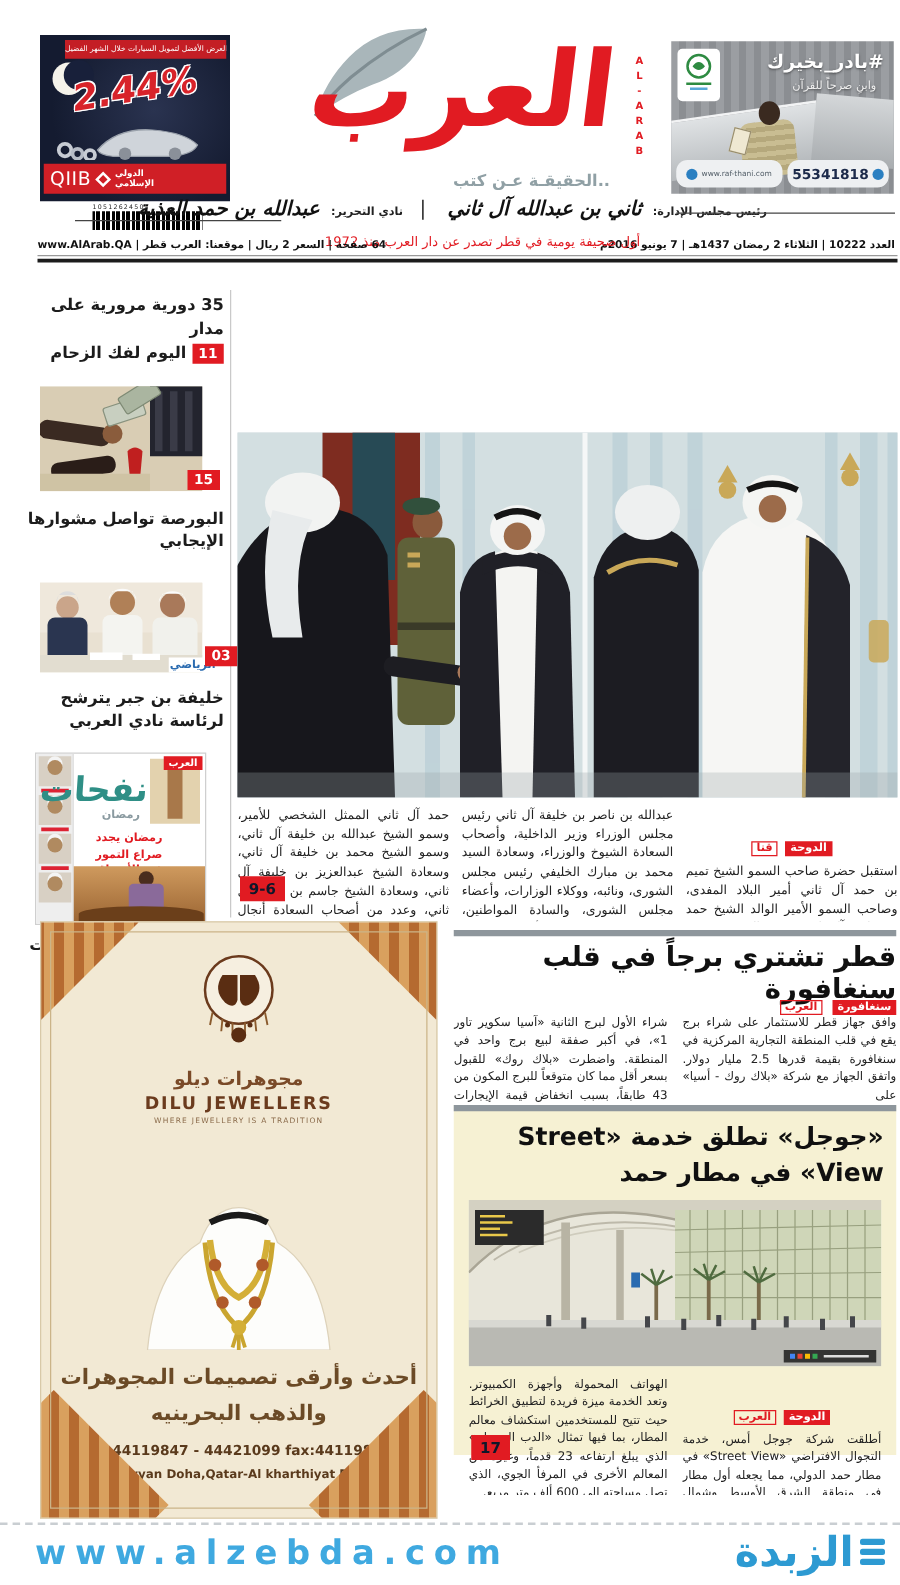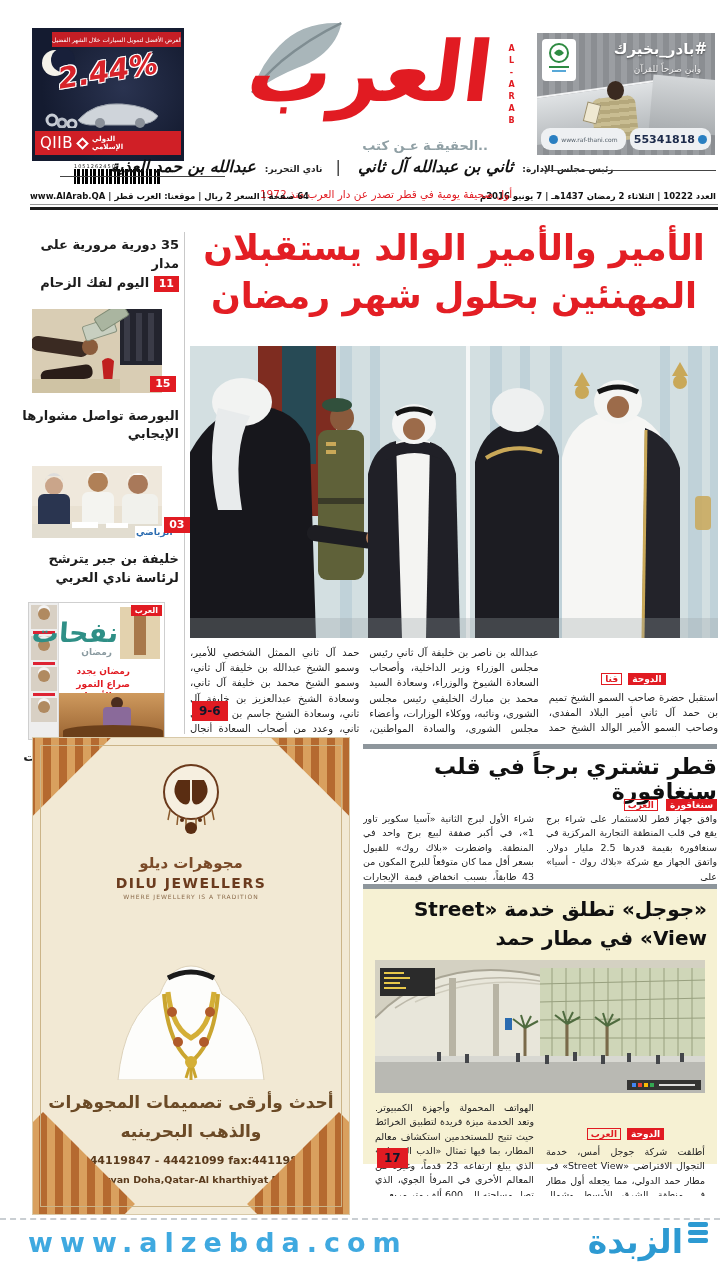--- a/index.html
+++ b/index.html
@@ -127,21 +127,21 @@
   .dilu-name-ar{color:#7a4a28;font-size:15px;font-weight:bold;direction:rtl;margin-top:4px;}
   .dilu-name-en{color:#6b3b1e;font-size:14px;font-weight:bold;letter-spacing:1.5px;margin-top:3px;}
   .dilu-tag{color:#8a6a4a;font-size:6px;letter-spacing:1px;margin-top:2px;}
   .dilu-desc{color:#6b4a26;font-size:17px;font-weight:bold;direction:rtl;line-height:1.7;margin-top:4px;}
   .dilu-contact{color:#5a3a1c;font-size:11px;font-weight:bold;margin-top:8px;}
   .dilu-addr{color:#5a3a1c;font-size:9.5px;font-weight:bold;margin-top:7px;}
 
   
   .foot-sep{left:0px;top:1218px;width:720px;border-top:2px dashed #c9ced2;}
   .foot-url{left:28px;top:1227px;color:#3fa9e0;font-size:27px;font-weight:bold;letter-spacing:7px;}
-  .foot-logo{right:12px;top:1222px;display:flex;align-items:flex-start;gap:5px;}
+  .foot-logo{right:12px;top:1222px;display:flex;align-items:center;gap:5px;}
   .zb-text{color:#2d9ad2;font-size:33px;font-weight:bold;direction:rtl;}
   .zb-bars{display:flex;flex-direction:column;gap:3px;}
   .zb-bars i{width:20px;height:5px;border-radius:2px;background:#2d9ad2;display:block;}
 </style>
 </head>
 <body>
 
 <div class="page">
 
   <div class="abs qiib">
@@ -294,21 +294,20 @@
       <div class="mag-red">رمضان يجدد صراع التمور في الأسواق</div>
       <div class="mag-photo">
         <span class="head"></span>
           <span class="shirt"></span>
           <span class="dates"></span>
       </div>
     </div>
     <div class="sb-caption" style="margin-top:8px;">مع العدد.. ملحق «نفحات رمضان»</div>
   </div>
 
-  <div class="abs headline">الأمير والأمير الوالد يستقبلان المهنئين بحلول شهر رمضان</div>
 
   <div class="abs main-photo">
     <svg width="528" height="292" viewBox="0 0 528 292">
       <rect width="528" height="292" fill="#d3dfe1"></rect>
       <g fill="#bcd0d8" opacity=".8">
         <rect x="150" y="0" width="12" height="292"></rect>
           <rect x="180" y="0" width="10" height="292"></rect>
         <rect x="300" y="0" width="12" height="292"></rect>
           <rect x="330" y="0" width="10" height="292"></rect>
         <rect x="360" y="0" width="12" height="292"></rect>

